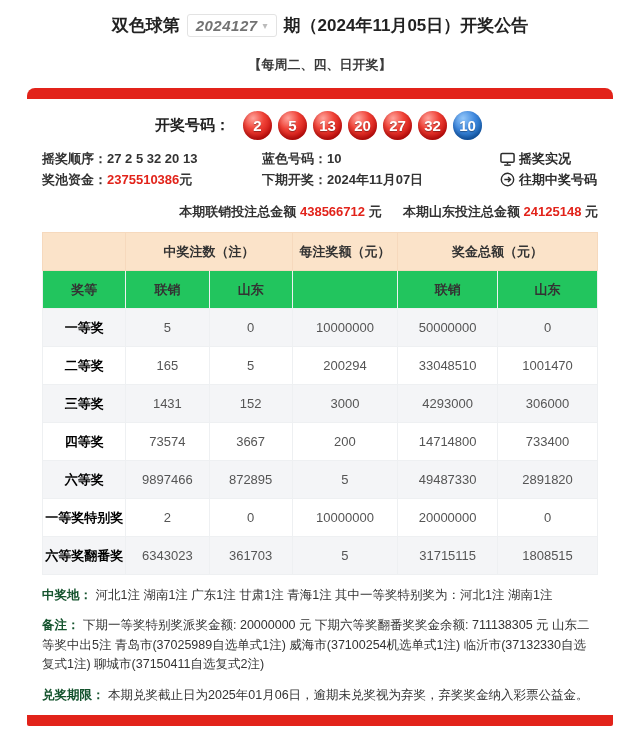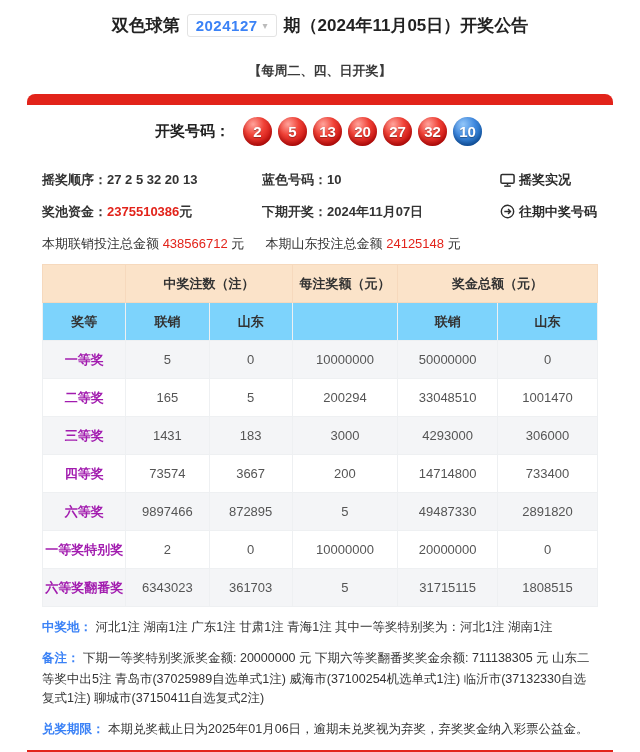--- a/index.html
+++ b/index.html
@@ -9,23 +9,23 @@
   .page { width: 640px; height: 752px; position: relative; }
 
   
   .top-header { text-align: center; padding-top: 14px; }
   .title-line { font-size: 17px; font-weight: bold; color: #222; display: flex; justify-content: center; align-items: center; gap: 7px; }
   .issue-select {
     display: inline-flex; align-items: center; gap: 5px;
     border: 1px solid #e3e3e3; border-radius: 3px; background: #fff;
     padding: 2px 8px; cursor: pointer;
   }
-  .issue-select .issue-val { color: #3b82f6; font-size: 15px; font-weight: bold; letter-spacing: .5px; }
+  .issue-select .issue-val { color: #737373; font-size: 15px; font-weight: bold; letter-spacing: .5px; font-style: italic; }
   .issue-select .chev { color: #bbb; font-size: 10px; line-height: 1; }
-  .schedule { margin-top: 25px; font-size: 13px; font-weight: bold; color: #3a3a3a; }
+  .schedule { margin-top: 19px; font-size: 13px; font-weight: bold; color: #3a3a3a; }
 
   
   .card { margin: 14px 27px 0 27px; }
   .bar { height: 11px; background: #e2231a; }
   .bar.top { border-radius: 8px 8px 0 0; }
   .bar.bottom { border-radius: 0 0 2px 2px; }
   .card-body { background: #fff; padding: 0 15px; }
 
   
   .numbers-row { display: flex; justify-content: center; align-items: center; margin: 10px 0 7px 0; height: 32px; }
@@ -33,46 +33,46 @@
   .ball {
     display: inline-flex; align-items: center; justify-content: center;
     width: 29px; height: 29px; border-radius: 50%;
     color: #fff; font-weight: bold; font-size: 15px; margin: 0 3px;
     text-shadow: 0 1px 1px rgba(0,0,0,.35);
   }
   .ball.red  { background: radial-gradient(circle at 35% 25%, #ffa39b 0%, #f04237 38%, #cb1210 78%, #9d0707 100%); box-shadow: inset 0 -3px 4px rgba(120,0,0,.45); }
   .ball.blue { background: radial-gradient(circle at 35% 25%, #92c6f9 0%, #3e88de 42%, #1a66b4 80%, #0d4c8f 100%); box-shadow: inset 0 -3px 4px rgba(0,40,100,.45); }
 
   
-  .info-grid { display: grid; grid-template-columns: 220px 238px 1fr; font-size: 13px; font-weight: bold; color: #333; row-gap: 12px; margin-top: 24px; }
+  .info-grid { display: grid; grid-template-columns: 220px 238px 1fr; font-size: 13px; font-weight: bold; color: #333; row-gap: 1px; margin-top: 9px; }
   .info-grid .cell { white-space: nowrap; }
   .red-num { color: #e2231a; }
   .link-cell { display: inline-flex; align-items: center; gap: 4px; cursor: pointer; color: #2c2c2c; }
   .link-cell svg { flex: 0 0 auto; }
 
   
-  .totals { text-align: left; font-size: 13px; font-weight: normal; color: #333; margin: 13px 0 11px 0; }
+  .totals { text-align: right; font-size: 13px; font-weight: bold; color: #333; margin: 13px 0 11px 0; }
   .totals .gap { display: inline-block; width: 14px; }
 
   
   table.prize { width: 100%; border-collapse: collapse; table-layout: fixed; }
   table.prize th, table.prize td {
     height: 38px; text-align: center; vertical-align: middle;
     border: 1px solid #eef0f2; font-size: 13px;
   }
   table.prize thead tr.peach th { background: #fbe3c9; border-color: #f6d9bd; color: #333; font-weight: bold; }
-  table.prize thead tr.sub th { background: #7dd3fc; color: #333; font-weight: bold; }
+  table.prize thead tr.sub th { background: #22c55e; color: #333; font-weight: bold; }
   table.prize tbody tr:nth-child(odd) td { background: #f4f5f7; }
   table.prize tbody tr:nth-child(even) td { background: #ffffff; }
   table.prize td { color: #555; font-weight: 500; }
-  table.prize td.tier { color: #a21caf; font-weight: bold; }
+  table.prize td.tier { color: #000000; font-weight: bold; }
 
   
   .foot { font-size: 12.5px; line-height: 1.55; color: #333; margin-top: 11px; }
-  .foot .lbl { font-weight: bold; color: #3b82f6; font-family: Liberation Mono, monospace; }
+  .foot .lbl { font-weight: bold; color: #14532d; }
   .deadline { margin-bottom: 10px; }
 </style>
 </head>
 <body>
 
 <div class="page">
 
   <div class="top-header">
     <div class="title-line">
       <span>双色球第</span>
@@ -178,21 +178,21 @@
               <td class="tier">二等奖</td>
               <td>165</td>
               <td>5</td>
               <td>200294</td>
               <td>33048510</td>
               <td>1001470</td>
             </tr>
             <tr>
               <td class="tier">三等奖</td>
               <td>1431</td>
-              <td>183</td>
+              <td>152</td>
               <td>3000</td>
               <td>4293000</td>
               <td>306000</td>
             </tr>
             <tr>
               <td class="tier">四等奖</td>
               <td>73574</td>
               <td>3667</td>
               <td>200</td>
               <td>14714800</td>

